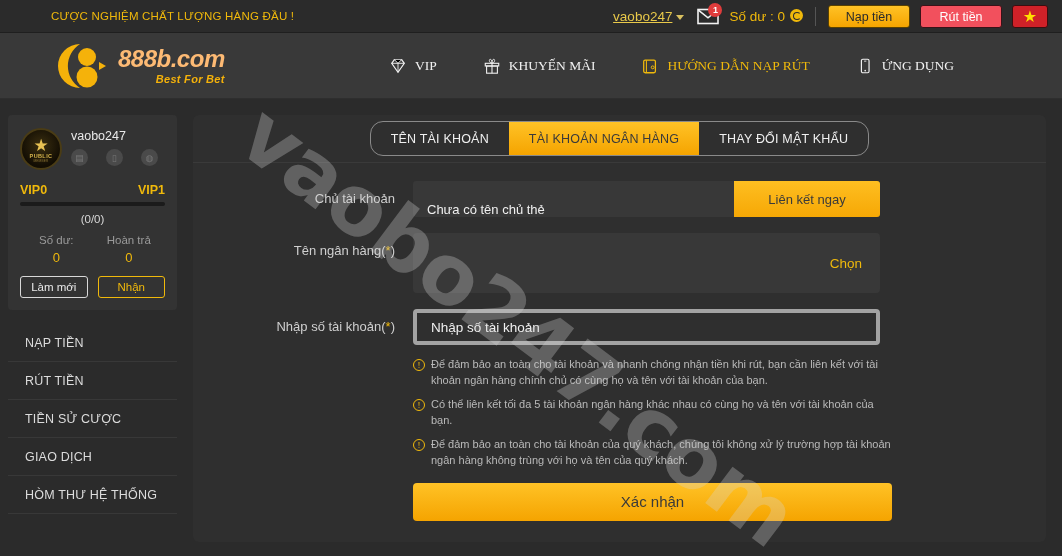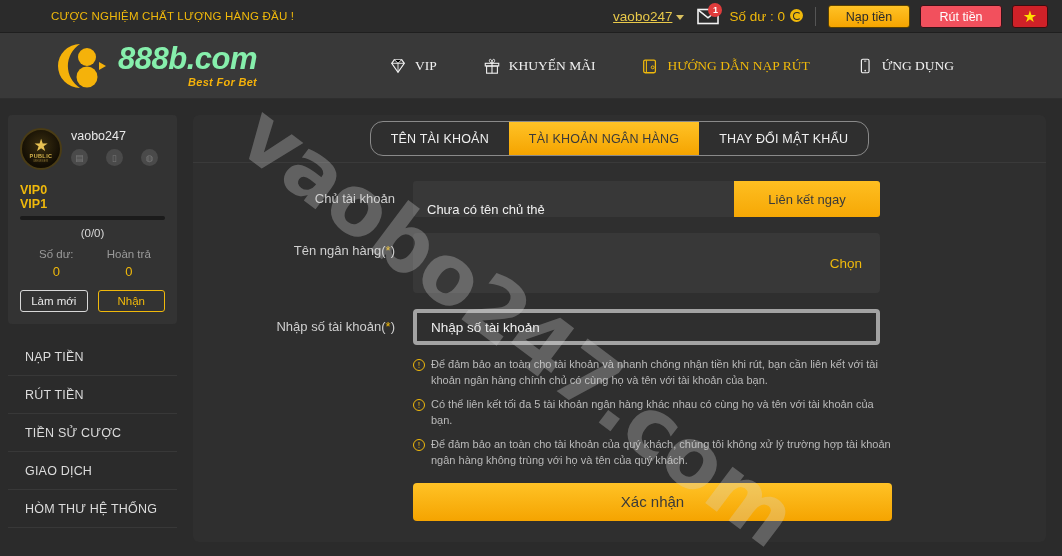--- a/index.html
+++ b/index.html
@@ -72,21 +72,21 @@
     display:flex; align-items:center;
     border-bottom:1px solid #2e2e2e;
   }
   .logo{
     position:absolute; left:50px; top:50%; transform:translateY(-50%);
     display:flex; align-items:center; gap:6px;
   }
   .logo-mark{ width:62px; height:52px; position:relative; }
   .logo-text{ display:flex; flex-direction:column; line-height:1; }
   .logo-main{
-    font-size:31px; font-weight:bold; font-style:italic; color:#86efac;
+    font-size:24px; font-weight:bold; font-style:italic; color:#fdba74;
     letter-spacing:-0.5px;
   }
   .logo-sub{
     font-size:11px; font-weight:bold; font-style:italic; color:#f5b20a;
     text-align:right; margin-top:3px; letter-spacing:.3px;
   }
   .mainnav{
     position:absolute; left:388px; top:0; height:66px;
     display:flex; align-items:center; gap:45px;
   }
@@ -117,21 +117,21 @@
   .avatar-label{ color:#d6b44c; font-size:5.5px; font-weight:bold; letter-spacing:.4px; margin-top:1px;}
   .avatar-sublabel{ color:#8a7233; font-size:3.2px; letter-spacing:.2px;}
   .uc-right{ flex:1; padding-top:1px; }
   .uc-name{ color:#e9e9e9; font-size:12.5px; margin-bottom:6px;}
   .uc-badges{ display:flex; gap:18px; }
   .badge-circ{
     width:17px;height:17px;border-radius:50%;background:#4a4a4a;
     display:flex;align-items:center;justify-content:center;cursor:pointer;
     color:#777; font-size:9px;
   }
-  .vip-row{ display:flex; justify-content:space-between; margin-top:13px;flex-direction:column; }
+  .vip-row{ display:flex; justify-content:space-between; margin-top:13px; }
   .vip-lbl{ color:#f0b90b; font-size:12.5px; font-weight:bold; }
   .vip-bar{ height:4px; background:#1b1b1b; border-radius:2px; margin-top:5px; }
   .vip-frac{ text-align:center; color:#d8d8d8; font-size:11.5px; margin-top:7px; }
   .stats{ display:flex; margin-top:9px; }
   .stat{ flex:1; text-align:center; }
   .stat-lbl{ color:#9a9a9a; font-size:11.5px; }
   .stat-val{ color:#f0b90b; font-size:13px; margin-top:4px; }
   .uc-buttons{ display:flex; gap:10px; margin-top:11px; }
   .uc-btn{
     flex:1; height:22px; border-radius:3px; font-size:11.5px; cursor:pointer;

